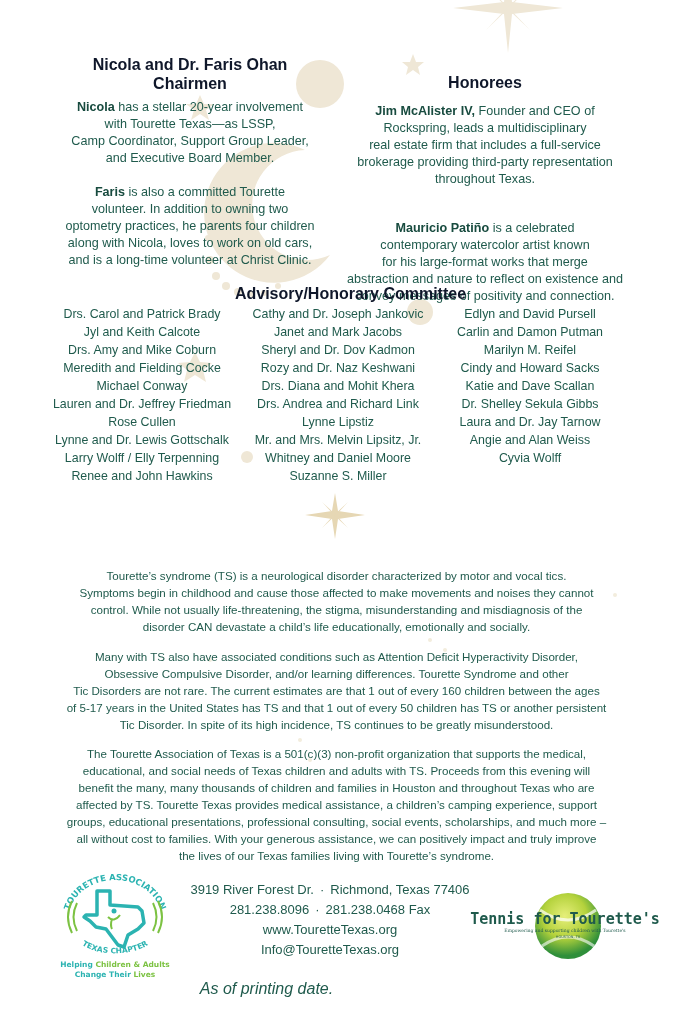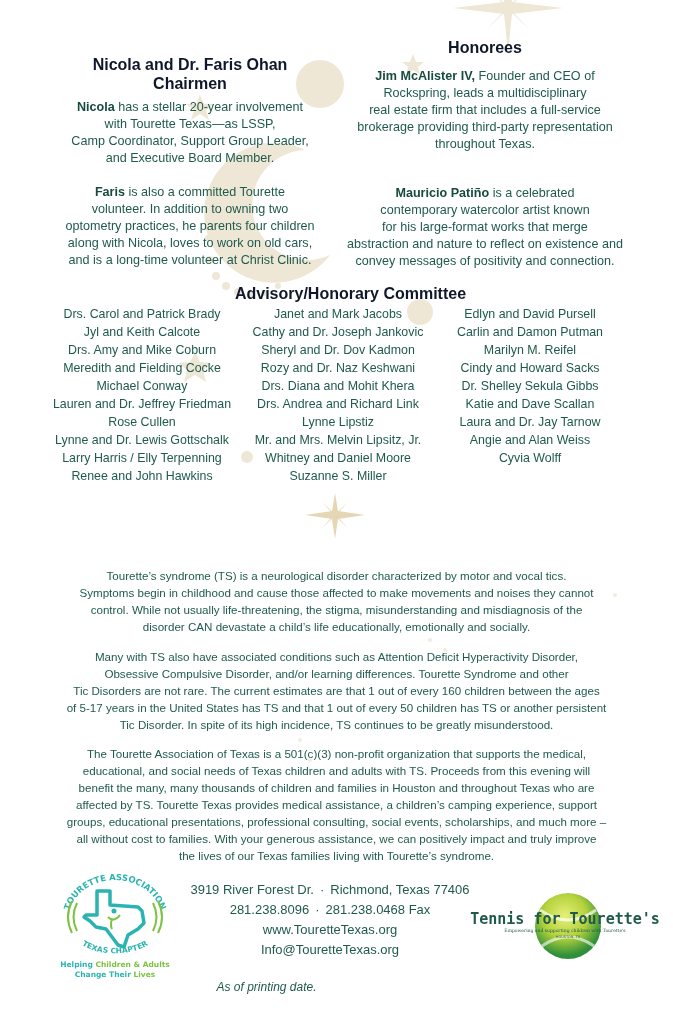--- a/index.html
+++ b/index.html
@@ -12,21 +12,21 @@
   .heading {
     font-size: 16px; font-weight: bold; color: #0f172a;
     text-align: center; line-height: 19px; margin: 0;
   }
   .para {
     font-size: 12.6px; line-height: 17px; text-align: center; margin: 0;
     color: #1f5a4c; white-space: pre-line;
   }
   .para b { color: #184b3f; }
   #chairs { position: absolute; left: 40px; top: 55px; width: 300px; }
-  #honorees { position: absolute; left: 335px; top: 38px; width: 300px; }
+  #honorees { position: absolute; left: 335px; top: 73px; width: 300px; }
   #committee-title { position: absolute; left: 0; top: 284px; width: 673px; padding-left: 14px; }
   .col {
     position: absolute; top: 305px; width: 210px;
     font-size: 12.4px; line-height: 18px; text-align: center; color: #1f5a4c;
   }
   .col div { white-space: nowrap; }
   #col1 { left: 37px; }
   #col2 { left: 233px; }
   #col3 { left: 425px; }
   .body-para {
@@ -37,21 +37,21 @@
   #about-ts { top: 555px; }
   #many-ts { top: 636px; }
   #assoc { top: 733px; }
   #contact {
     position: absolute; left: 180px; top: 880px; width: 300px;
     font-size: 13px; line-height: 20px; text-align: center; color: #1f5a4c;
   }
   #contact .sep { margin: 0 6px; }
   #footnote {
     position: absolute; left: 0; top: 980px; width: 533px;
-    font-size: 12px; font-style: italic; text-align: center; color: #1f5a4c;
+    font-size: 16px; font-style: italic; text-align: center; color: #1f5a4c;
   }
   #logo-ta { position: absolute; left: 52px; top: 865px; width: 126px; height: 115px; }
   #logo-tt { position: absolute; left: 470px; top: 880px; width: 190px; height: 100px; }
 </style>
 </head>
 <body>
 
 <svg class="deco" width="673" height="1024" style="left:0;top:0;">
 
   <g fill="#efe7d6" transform="translate(508,8)">
@@ -133,42 +133,42 @@
 <h2 id="committee-title" class="heading">Advisory/Honorary Committee</h2>
 <div id="col1" class="col">
     <div>Drs. Carol and Patrick Brady</div>
     <div>Jyl and Keith Calcote</div>
     <div>Drs. Amy and Mike Coburn</div>
     <div>Meredith and Fielding Cocke</div>
     <div>Michael Conway</div>
     <div>Lauren and Dr. Jeffrey Friedman</div>
     <div>Rose Cullen</div>
     <div>Lynne and Dr. Lewis Gottschalk</div>
-    <div>Larry Harris / Elly Terpenning</div>
+    <div>Larry Wolff / Elly Terpenning</div>
     <div>Renee and John Hawkins</div>
   </div>
 <div id="col2" class="col">
+    <div>Cathy and Dr. Joseph Jankovic</div>
     <div>Janet and Mark Jacobs</div>
-    <div>Cathy and Dr. Joseph Jankovic</div>
     <div>Sheryl and Dr. Dov Kadmon</div>
     <div>Rozy and Dr. Naz Keshwani</div>
     <div>Drs. Diana and Mohit Khera</div>
     <div>Drs. Andrea and Richard Link</div>
     <div>Lynne Lipstiz</div>
     <div>Mr. and Mrs. Melvin Lipsitz, Jr.</div>
     <div>Whitney and Daniel Moore</div>
     <div>Suzanne S. Miller</div>
   </div>
 <div id="col3" class="col">
     <div>Edlyn and David Pursell</div>
     <div>Carlin and Damon Putman</div>
     <div>Marilyn M. Reifel</div>
     <div>Cindy and Howard Sacks</div>
+    <div>Katie and Dave Scallan</div>
     <div>Dr. Shelley Sekula Gibbs</div>
-    <div>Katie and Dave Scallan</div>
     <div>Laura and Dr. Jay Tarnow</div>
     <div>Angie and Alan Weiss</div>
     <div>Cyvia Wolff</div>
   </div>
 
 <p id="about-ts" class="body-para">Tourette’s syndrome (TS) is a neurological disorder characterized by motor and vocal tics.
 Symptoms begin in childhood and cause those affected to make movements and noises they cannot
 control. While not usually life-threatening, the stigma, misunderstanding and misdiagnosis of the
 disorder CAN devastate a child’s life educationally, emotionally and socially.</p>
 <p id="many-ts" class="body-para">Many with TS also have associated conditions such as Attention Deficit Hyperactivity Disorder,

